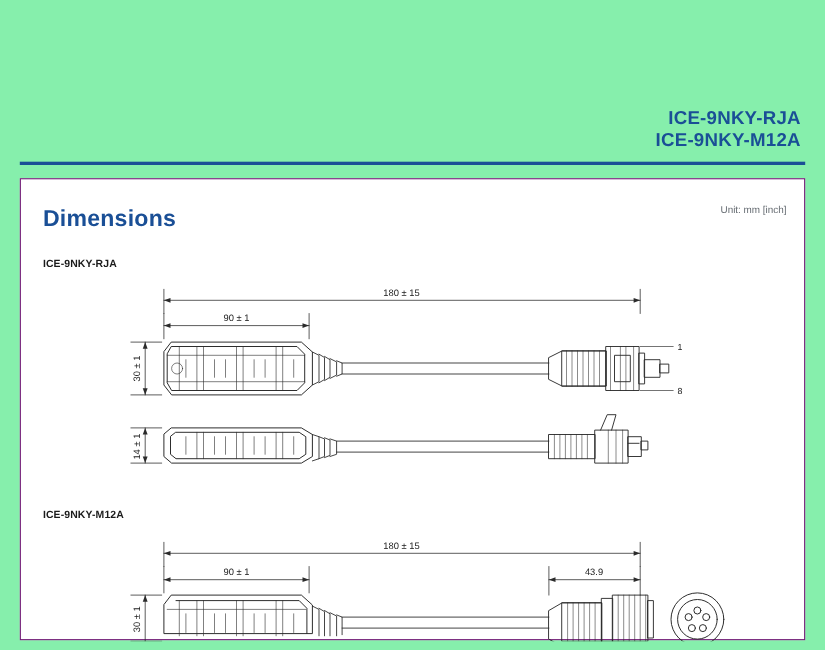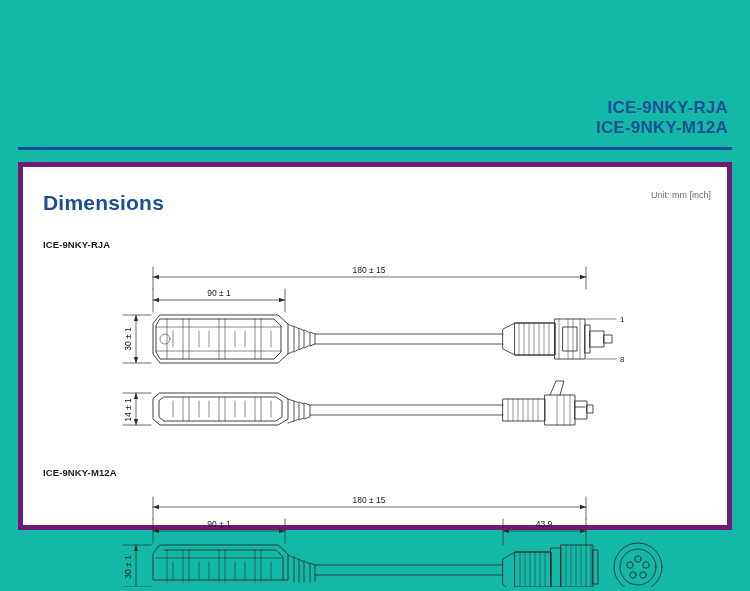--- a/index.html
+++ b/index.html
@@ -6,21 +6,21 @@
   html, body {
     margin: 0; padding: 0;
     width: 750px; height: 591px;
     background: #ffffff;
     font-family: "Liberation Sans", sans-serif;
     overflow: hidden;
   }
   .page {
     position: relative;
     width: 750px; height: 591px;
-    background: #14b8a6;
+    background: #86efac;
   }
 
   
   .header {
     position: absolute;
     top: 0; left: 0; right: 0;
     height: 148px;
   }
   .model-codes {
     position: absolute;
@@ -42,22 +42,22 @@
     height: 3px;
     background: #1a4f96;
   }
 
   
   .frame {
     position: absolute;
     left: 18px;
     top: 162px;
     width: 714px;
-    height: 368px;
-    border: 5px solid #701a75;
+    height: 420px;
+    border: 1px solid #701a75;
     background: #ffffff;
   }
 
   .section-title {
     position: absolute;
     left: 20px;
     top: 24px;
     font-size: 21px;
     font-weight: bold;
     color: #1a4f96;

